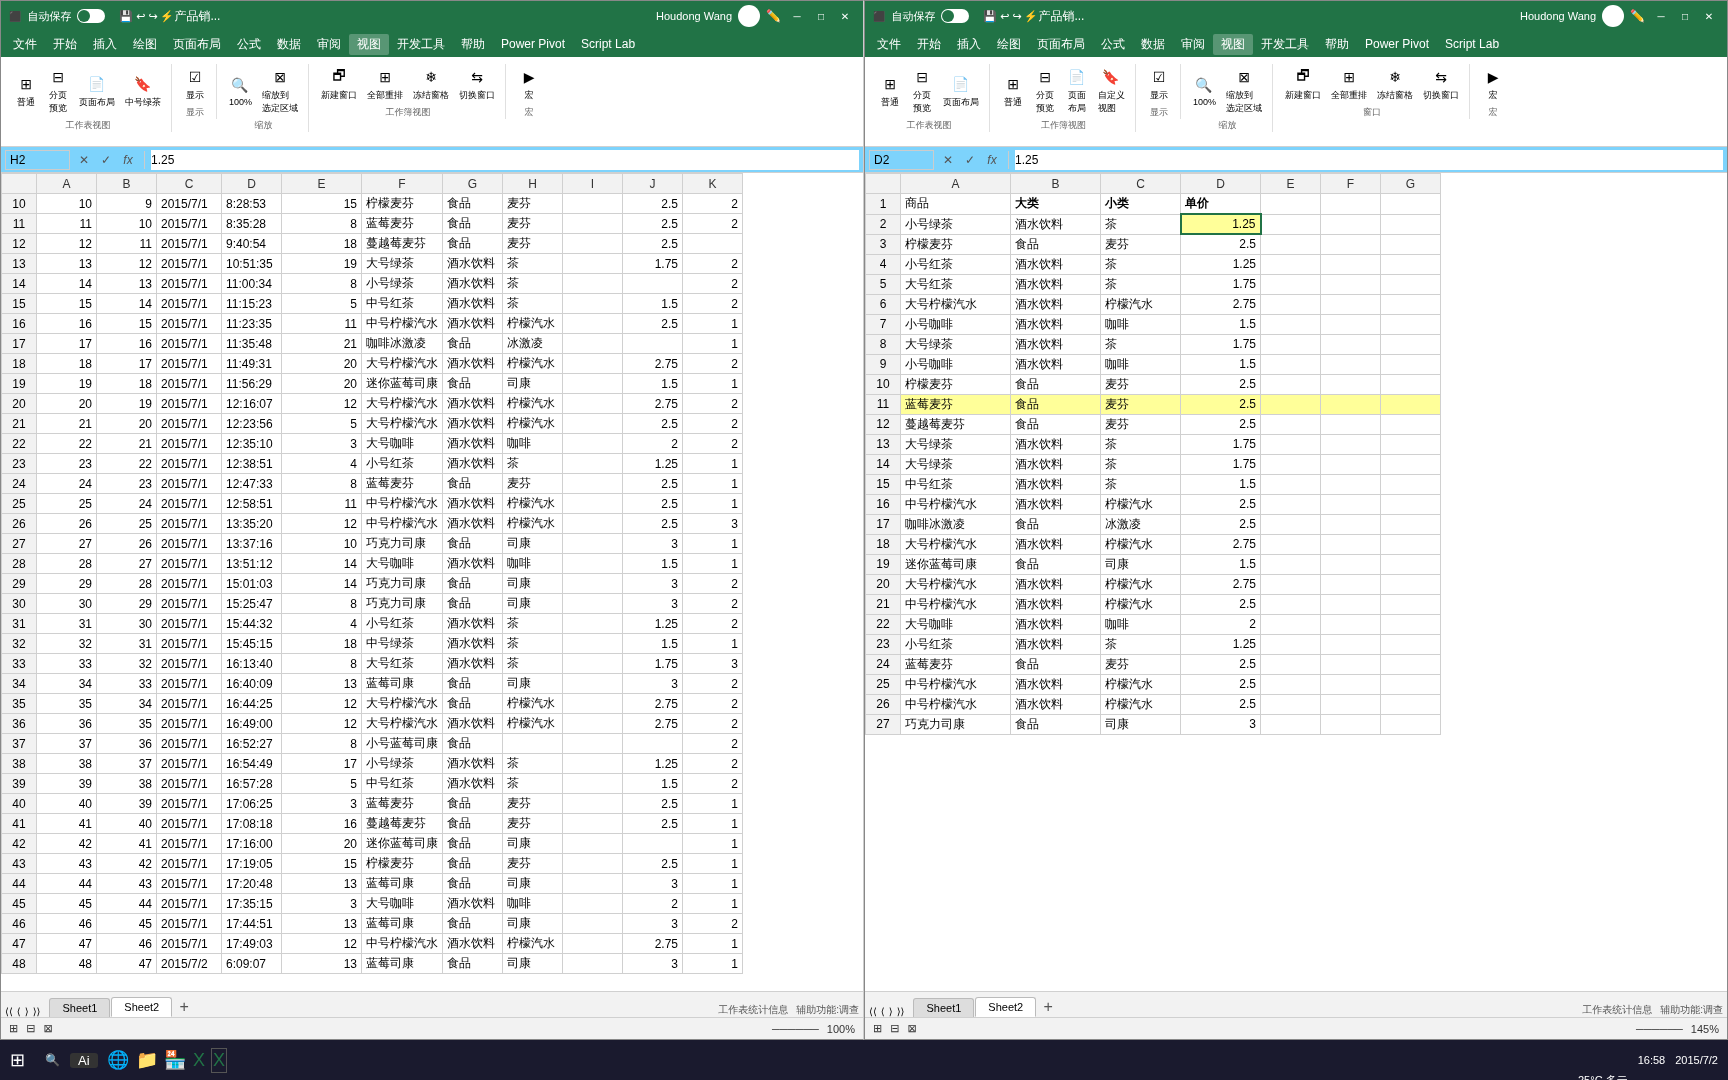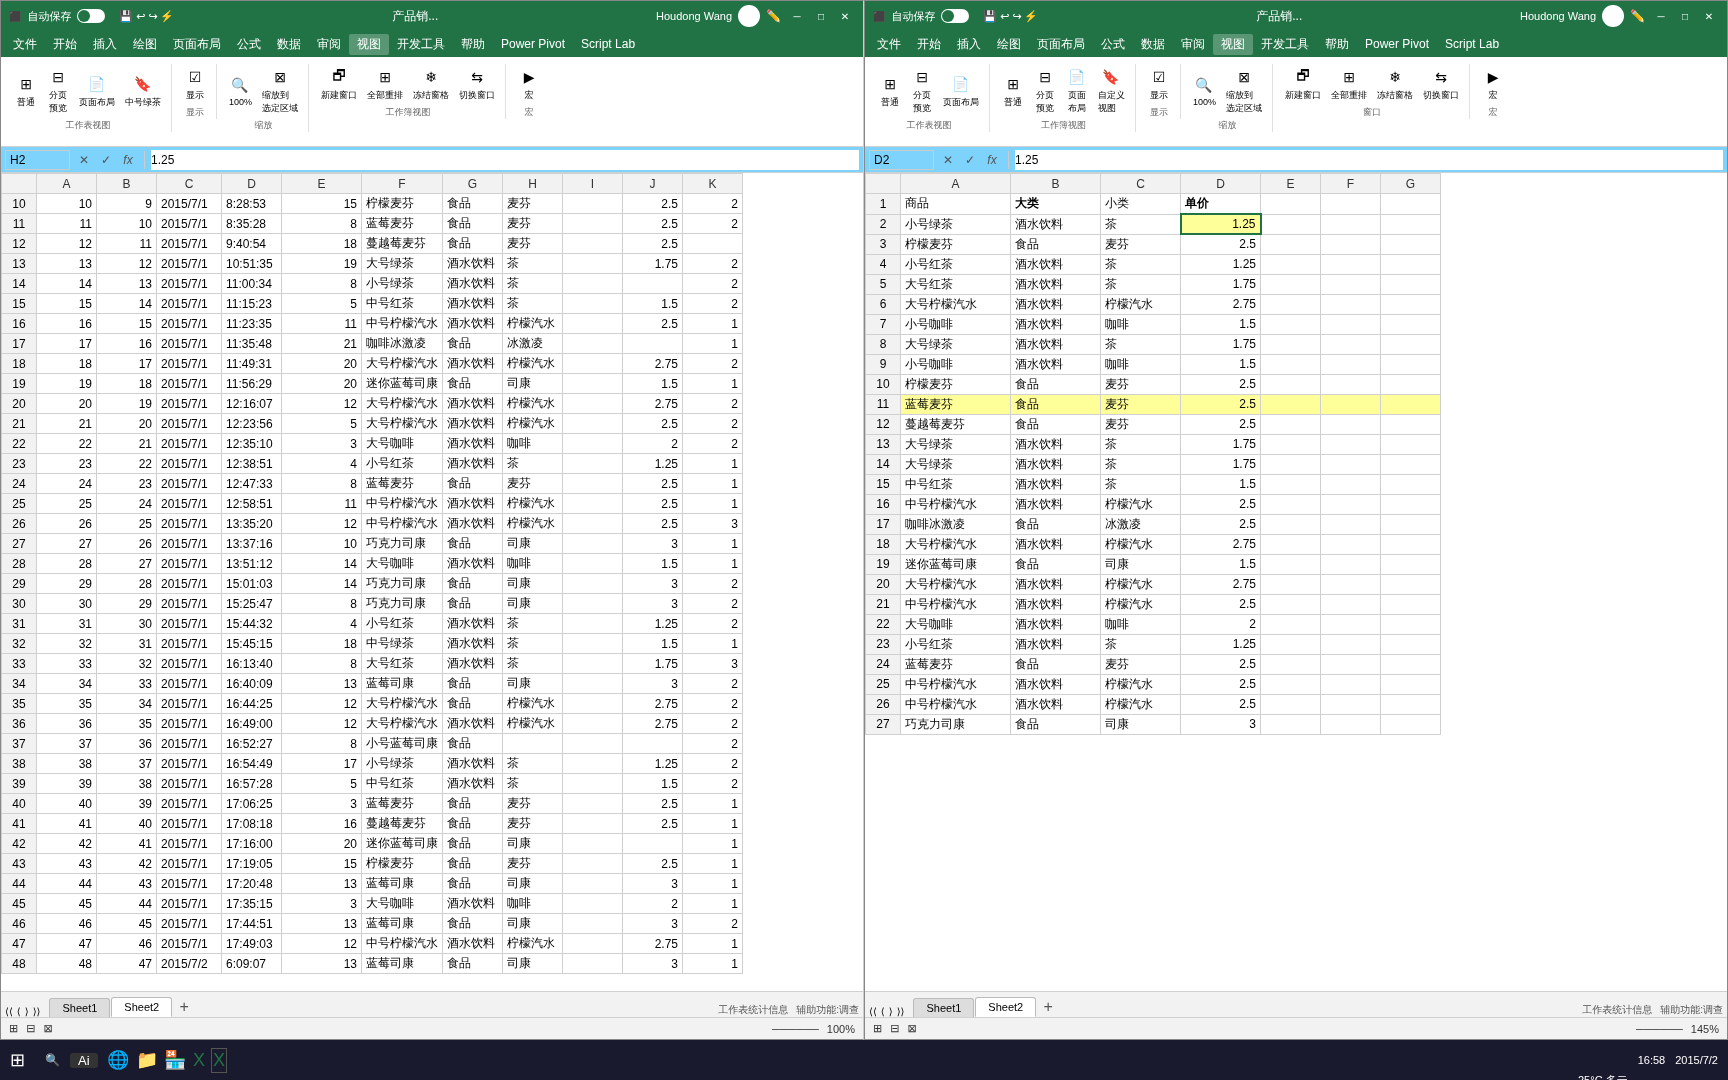--- a/index.html
+++ b/index.html
@@ -8,21 +8,21 @@
     
     .taskbar { position: fixed; bottom: 0; left: 0; width: 100%; height: 40px; background: #1a1a2e; display: flex; align-items: center; z-index: 999; }
 
     
     .desktop { display: flex; width: 1728px; height: 1040px; }
     .excel-window { flex: 1; display: flex; flex-direction: column; border: 1px solid #888; background: #fff; position: relative; }
     .excel-window:first-child { border-right: 1px solid #ccc; }
 
     
     .title-bar { height: 30px; background: #217346; display: flex; align-items: center; justify-content: space-between; padding: 0 8px; color: #fff; font-size: 12px; }
-    .title-bar .title-text { flex: 1; text-align: center; }
+    .title-bar .title-text { flex: 1; }
     .title-bar .win-controls { display: flex; gap: 4px; }
     .title-bar .win-controls span { width: 20px; height: 18px; display: flex; align-items: center; justify-content: center; font-size: 10px; cursor: pointer; }
     .title-bar-left { display: flex; align-items: center; gap: 6px; font-size: 11px; }
     .autosave-toggle { width: 28px; height: 14px; background: #fff; border-radius: 7px; position: relative; }
     .autosave-toggle::after { content: ''; position: absolute; width: 12px; height: 12px; background: #217346; border-radius: 50%; top: 1px; left: 1px; }
 
     
     .menu-bar { height: 26px; background: #217346; display: flex; align-items: center; padding: 0 4px; }
     .menu-item { color: #fff; padding: 2px 8px; font-size: 12px; cursor: pointer; border-radius: 2px; }
     .menu-item.active { background: rgba(255,255,255,0.25); }
@@ -960,21 +960,21 @@
               <th style="min-width:80px;">C</th>
               <th style="min-width:80px;">D</th>
               <th style="min-width:60px;">E</th>
               <th style="min-width:60px;">F</th>
               <th style="min-width:50px;">G</th>
             </tr>
             <tr class="header-row">
               <td class="row-num">1</td>
               <td style="font-weight:normal;">商品</td>
               <td style="font-weight:bold;margin-left:32px;">大类</td>
-              <td style="font-weight:normal;">小类</td>
+              <td style="font-weight:bold;">小类</td>
               <td style="font-weight:bold;">单价</td>
               <td></td>
               <td></td>
               <td></td>
             </tr>
           </thead>
           <tbody id="right-tbody">
           <tr>
                 <td class="row-num">2</td>
                 <td>小号绿茶</td>

